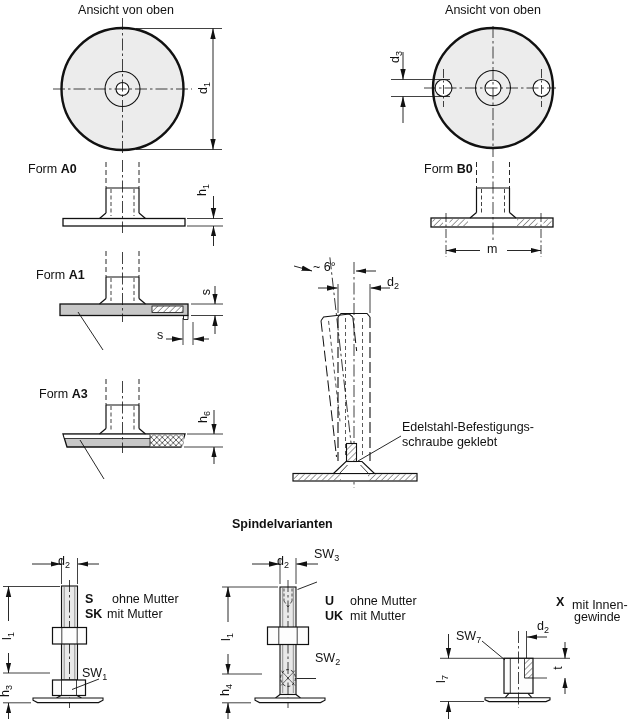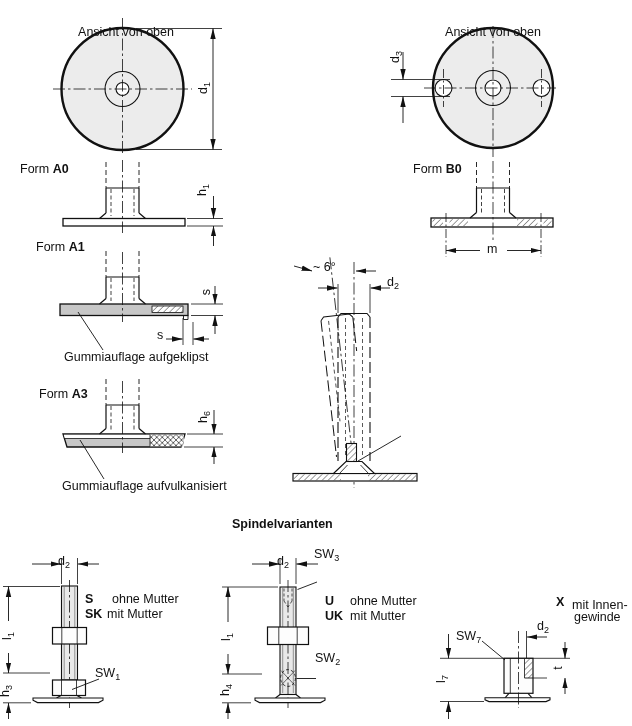--- a/index.html
+++ b/index.html
@@ -3,21 +3,21 @@
 <meta charset="utf-8">
 <style>
   html,body{margin:0;padding:0;background:#fff;}
   .stage{position:relative;width:632px;height:726px;background:#fff;
          font-family:"Liberation Sans",sans-serif;overflow:hidden;}
   .stage svg{position:absolute;left:0;top:0;}
   .lbl{position:absolute;font-size:12.5px;color:#111;white-space:nowrap;line-height:1.18;}
   .b{font-weight:bold;}
   .sub{font-size:9px;vertical-align:-3px;}
   .rot{transform:translate(-50%,-50%) rotate(-90deg);}
-  .ctr{text-align:center;margin-top:22px;}
+  .ctr{text-align:center;}
 </style>
 </head>
 <body>
 
 <div class="stage">
 
 <svg width="632" height="726" viewBox="0 0 632 726">
   <defs>
     <marker id="ar" viewBox="0 0 10 6" refX="9.7" refY="3" markerWidth="12" markerHeight="7.2" orient="auto-start-reverse">
       <path d="M0,0.5 L10,3 L0,5.5 Z" fill="#111"></path>
@@ -255,47 +255,46 @@
     <path d="M509,693.3 L505,697.8 M528,693.3 L532,697.8" stroke="#111" stroke-width="1.1" fill="none"></path>
     <path d="M485,697.8 L550,697.8 L550,699.8 L546,701.6 L489,701.6 L485,699.8 Z" fill="#fdfdfd" stroke="#111" stroke-width="1.1"></path>
     <line x1="518.5" y1="631" x2="518.5" y2="708" stroke="#111" stroke-width="0.8" stroke-dasharray="12 3 2.5 3"></line>
     <line x1="482" y1="641" x2="505" y2="660" stroke="#111" stroke-width="0.9"></line>
   </g>
 </svg>
 
 <div class="lbl ctr" style="left:61px;top:3px;width:130px">Ansicht von oben</div>
 <div class="lbl ctr" style="left:428px;top:3px;width:130px">Ansicht von oben</div>
 
-<div class="lbl" style="left:20px;top:162px"><span>Form</span>&nbsp;<span class="b">A0</span></div>
-<div class="lbl" style="left:413px;top:162px"><span>Form</span>&nbsp;<span class="b">B0</span></div>
-<div class="lbl" style="left:36px;top:240px"><span>Form</span>&nbsp;<span class="b">A1</span></div>
+<div class="lbl" style="left:28px;top:162px"><span>Form</span>&nbsp;<span class="b">A0</span></div>
+<div class="lbl" style="left:424px;top:162px"><span>Form</span>&nbsp;<span class="b">B0</span></div>
+<div class="lbl" style="left:36px;top:268px"><span>Form</span>&nbsp;<span class="b">A1</span></div>
 <div class="lbl" style="left:39px;top:387px"><span>Form</span>&nbsp;<span class="b">A3</span></div>
 
-<div class="lbl" style="left:64px;top:350px">Gummiauflage aufgeklipst</div>
-<div class="lbl" style="left:62px;top:479px">Gummiauflage aufvulkanisiert</div>
 
 <div class="lbl b" style="left:232px;top:517px">Spindelvarianten</div>
 
 <div class="lbl rot" style="left:204px;top:88px"><span>d</span><span class="sub">1</span></div>
 <div class="lbl rot" style="left:396px;top:57px"><span>d</span><span class="sub">3</span></div>
 <div class="lbl rot" style="left:203px;top:190px"><span>h</span><span class="sub">1</span></div>
 <div class="lbl" style="left:487px;top:242px">m</div>
 <div class="lbl rot" style="left:206px;top:292px">s</div>
 <div class="lbl" style="left:157px;top:328px">s</div>
 <div class="lbl rot" style="left:204px;top:417px"><span>h</span><span class="sub">6</span></div>
 
 <div class="lbl" style="left:313px;top:260px">~ 6°</div>
 <div class="lbl" style="left:387px;top:275px"><span>d</span><span class="sub">2</span></div>
+<div class="lbl" style="left:402px;top:420px"><span>Edelstahl-Befestigungs-</span><br><span>schraube geklebt</span></div>
 
 <div class="lbl" style="left:58px;top:554px"><span>d</span><span class="sub">2</span></div>
 <div class="lbl b" style="left:85px;top:592px">S</div>
 <div class="lbl" style="left:112px;top:592px">ohne Mutter</div>
 <div class="lbl b" style="left:85px;top:607px">SK</div>
 <div class="lbl" style="left:107px;top:607px">mit Mutter</div>
-<div class="lbl" style="left:95px;top:666px"><span>SW</span><span class="sub">1</span></div>
+<div class="lbl" style="left:82px;top:666px"><span>SW</span><span class="sub">1</span></div>
 <div class="lbl rot" style="left:8px;top:636px"><span>l</span><span class="sub">1</span></div>
 <div class="lbl rot" style="left:6px;top:691px"><span>h</span><span class="sub">3</span></div>
 
 <div class="lbl" style="left:277px;top:554px"><span>d</span><span class="sub">2</span></div>
 <div class="lbl" style="left:314px;top:547px"><span>SW</span><span class="sub">3</span></div>
 <div class="lbl b" style="left:325px;top:594px">U</div>
 <div class="lbl" style="left:350px;top:594px">ohne Mutter</div>
 <div class="lbl b" style="left:325px;top:609px">UK</div>
 <div class="lbl" style="left:350px;top:609px">mit Mutter</div>
 <div class="lbl" style="left:315px;top:651px"><span>SW</span><span class="sub">2</span></div>

